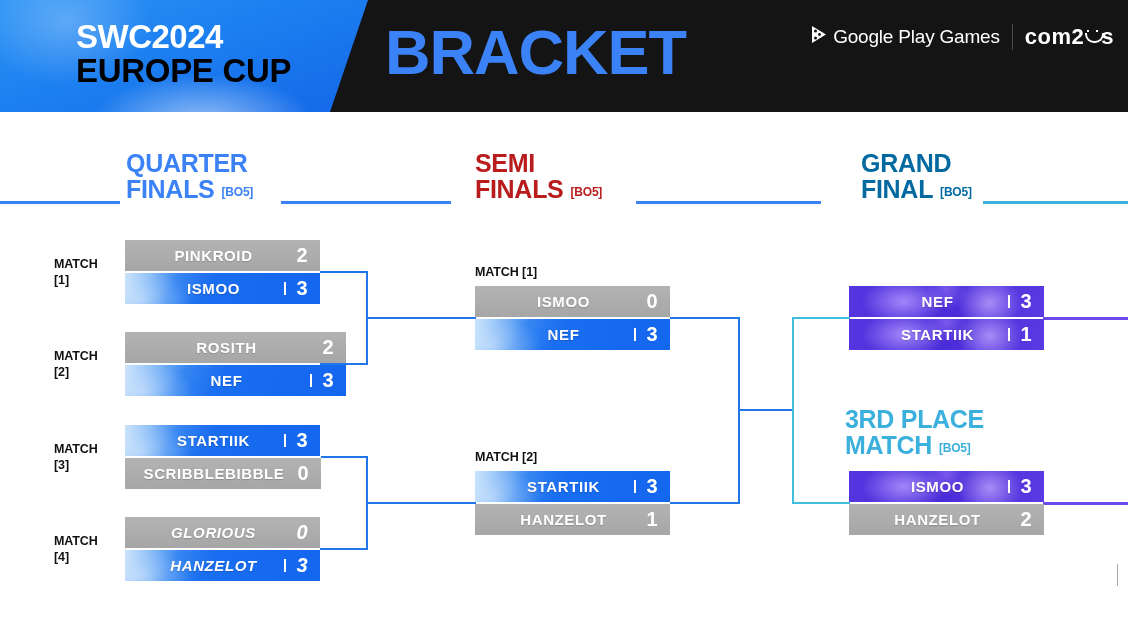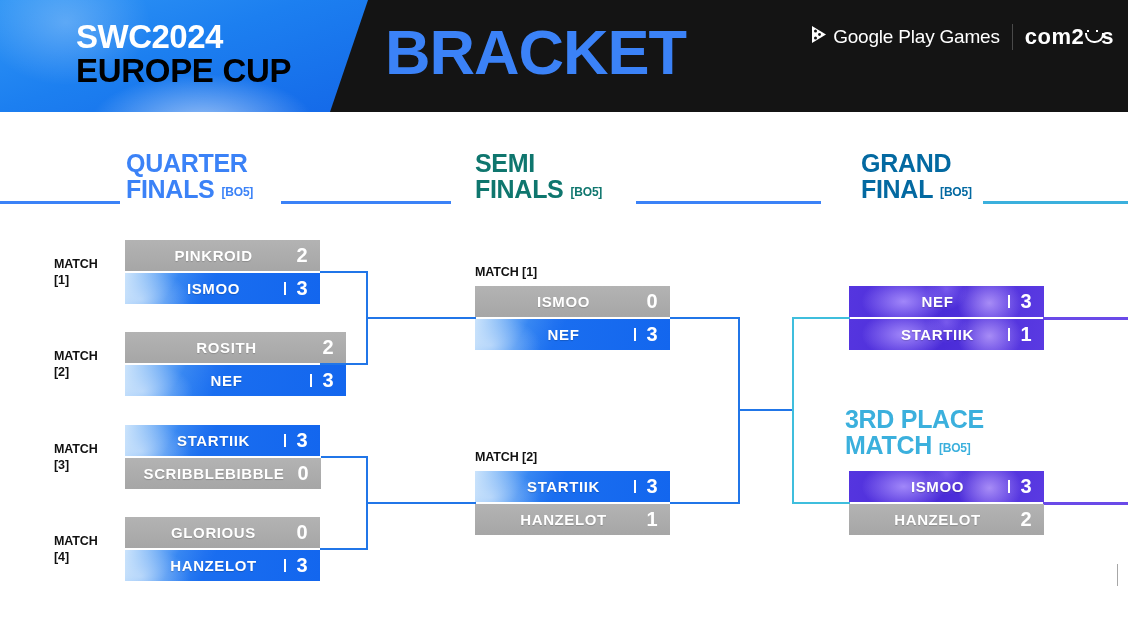--- a/index.html
+++ b/index.html
@@ -162,21 +162,21 @@
 <div class="round-head" style="left:126px; top:150px;" data-name="round-heading-quarterfinals">
   <div class="rh-text" style="color:#3b82f7;">
     <span data-name="round-heading-line1">QUARTER</span><br>
     <span data-name="round-heading-line2">FINALS</span><span class="bo" data-name="round-heading-bo">[BO5]</span>
   </div>
 </div>
 <div class="rule" style="left:0; top:201px; width:120px; background:#3b82f7;" data-name="rule-quarterfinals-left"></div>
 <div class="rule" style="left:281px; top:201px; width:170px; background:#3b82f7;" data-name="rule-quarterfinals-right"></div>
 
 <div class="round-head" style="left:475px; top:150px;" data-name="round-heading-semifinals">
-  <div class="rh-text" style="color:#0f766e;">
+  <div class="rh-text" style="color:#b91c1c;">
     <span data-name="round-heading-line1">SEMI</span><br>
     <span data-name="round-heading-line2">FINALS</span><span class="bo" data-name="round-heading-bo">[BO5]</span>
   </div>
 </div>
 <div class="rule" style="left:636px; top:201px; width:185px; background:#3b82f7;" data-name="rule-semifinals-right"></div>
 
 <div class="round-head" style="left:845px; top:150px;" data-name="round-heading-grandfinal">
   <div class="rh-text" style="color:#0369a1;margin-left:16px;">
     <span data-name="round-heading-line1">GRAND</span><br>
     <span data-name="round-heading-line2">FINAL</span><span class="bo" data-name="round-heading-bo">[BO5]</span>
@@ -249,21 +249,21 @@
   <div class="row lose" style="width:196px;" data-name="match-row">
     <span class="name" data-name="team-name">SCRIBBLEBIBBLE</span>
     <span class="score" data-name="team-score">0</span>
   </div>
 </div>
 
 <div class="match-label" style="left:54px; top:534px; width:66px;" data-name="match-label-qf4">
   <div data-name="match-label-text">MATCH</div>
   <div data-name="match-label-number">[4]</div>
 </div>
-<div class="card" style="left:125px; top:517px; width:195px;" data-name="match-card-qf4">
+<div class="card" style="left:125px; top:517px; width:195px;font-style:italic;" data-name="match-card-qf4">
   <div class="row lose" data-name="match-row">
     <span class="name" data-name="team-name">GLORIOUS</span>
     <span class="score" data-name="team-score">0</span>
   </div>
   <div class="row win" data-name="match-row">
     <span class="name" data-name="team-name">HANZELOT</span>
     <span class="score" data-name="team-score">3</span>
   </div>
 </div>
 

